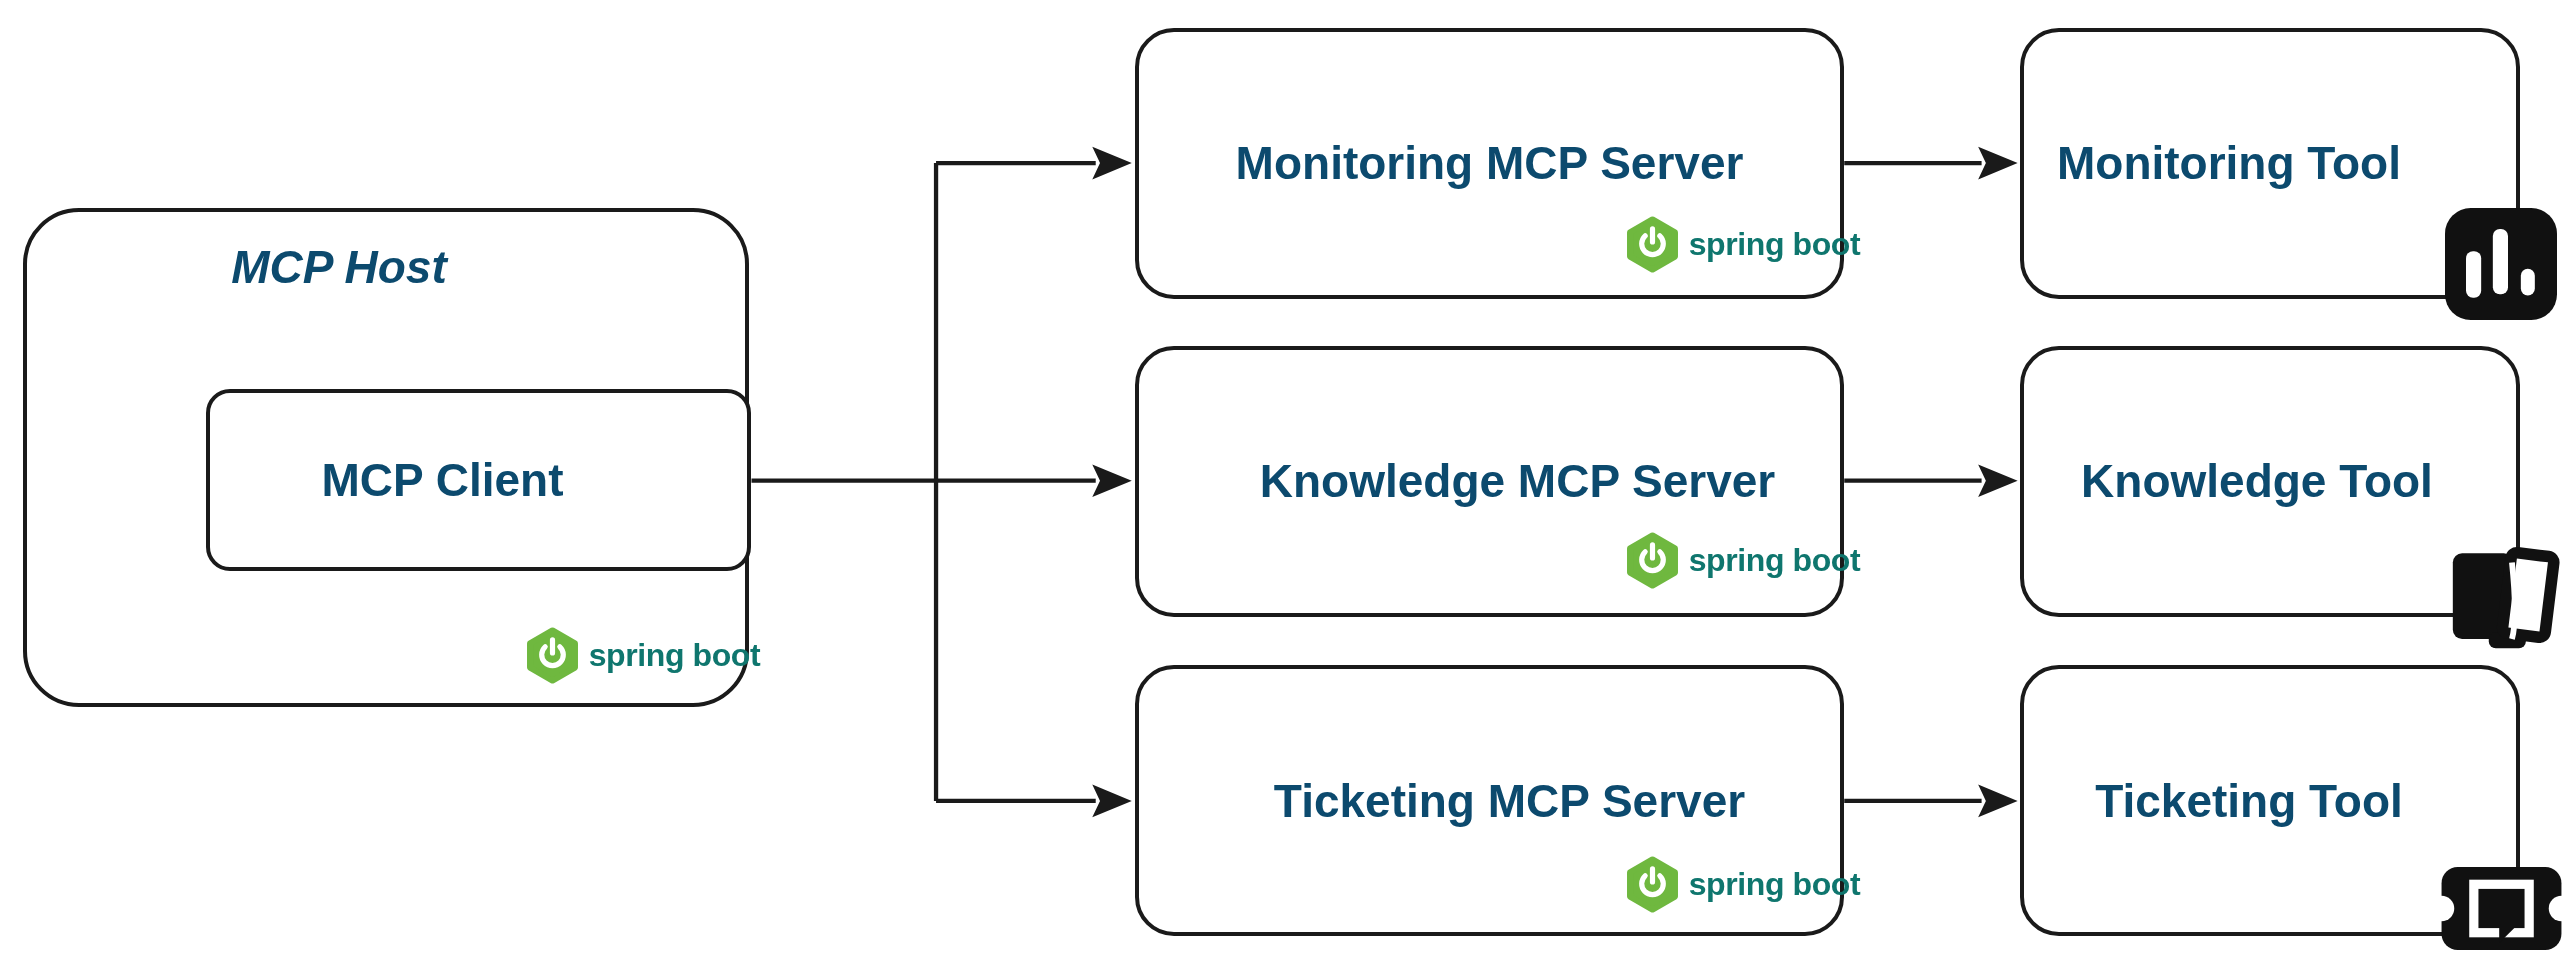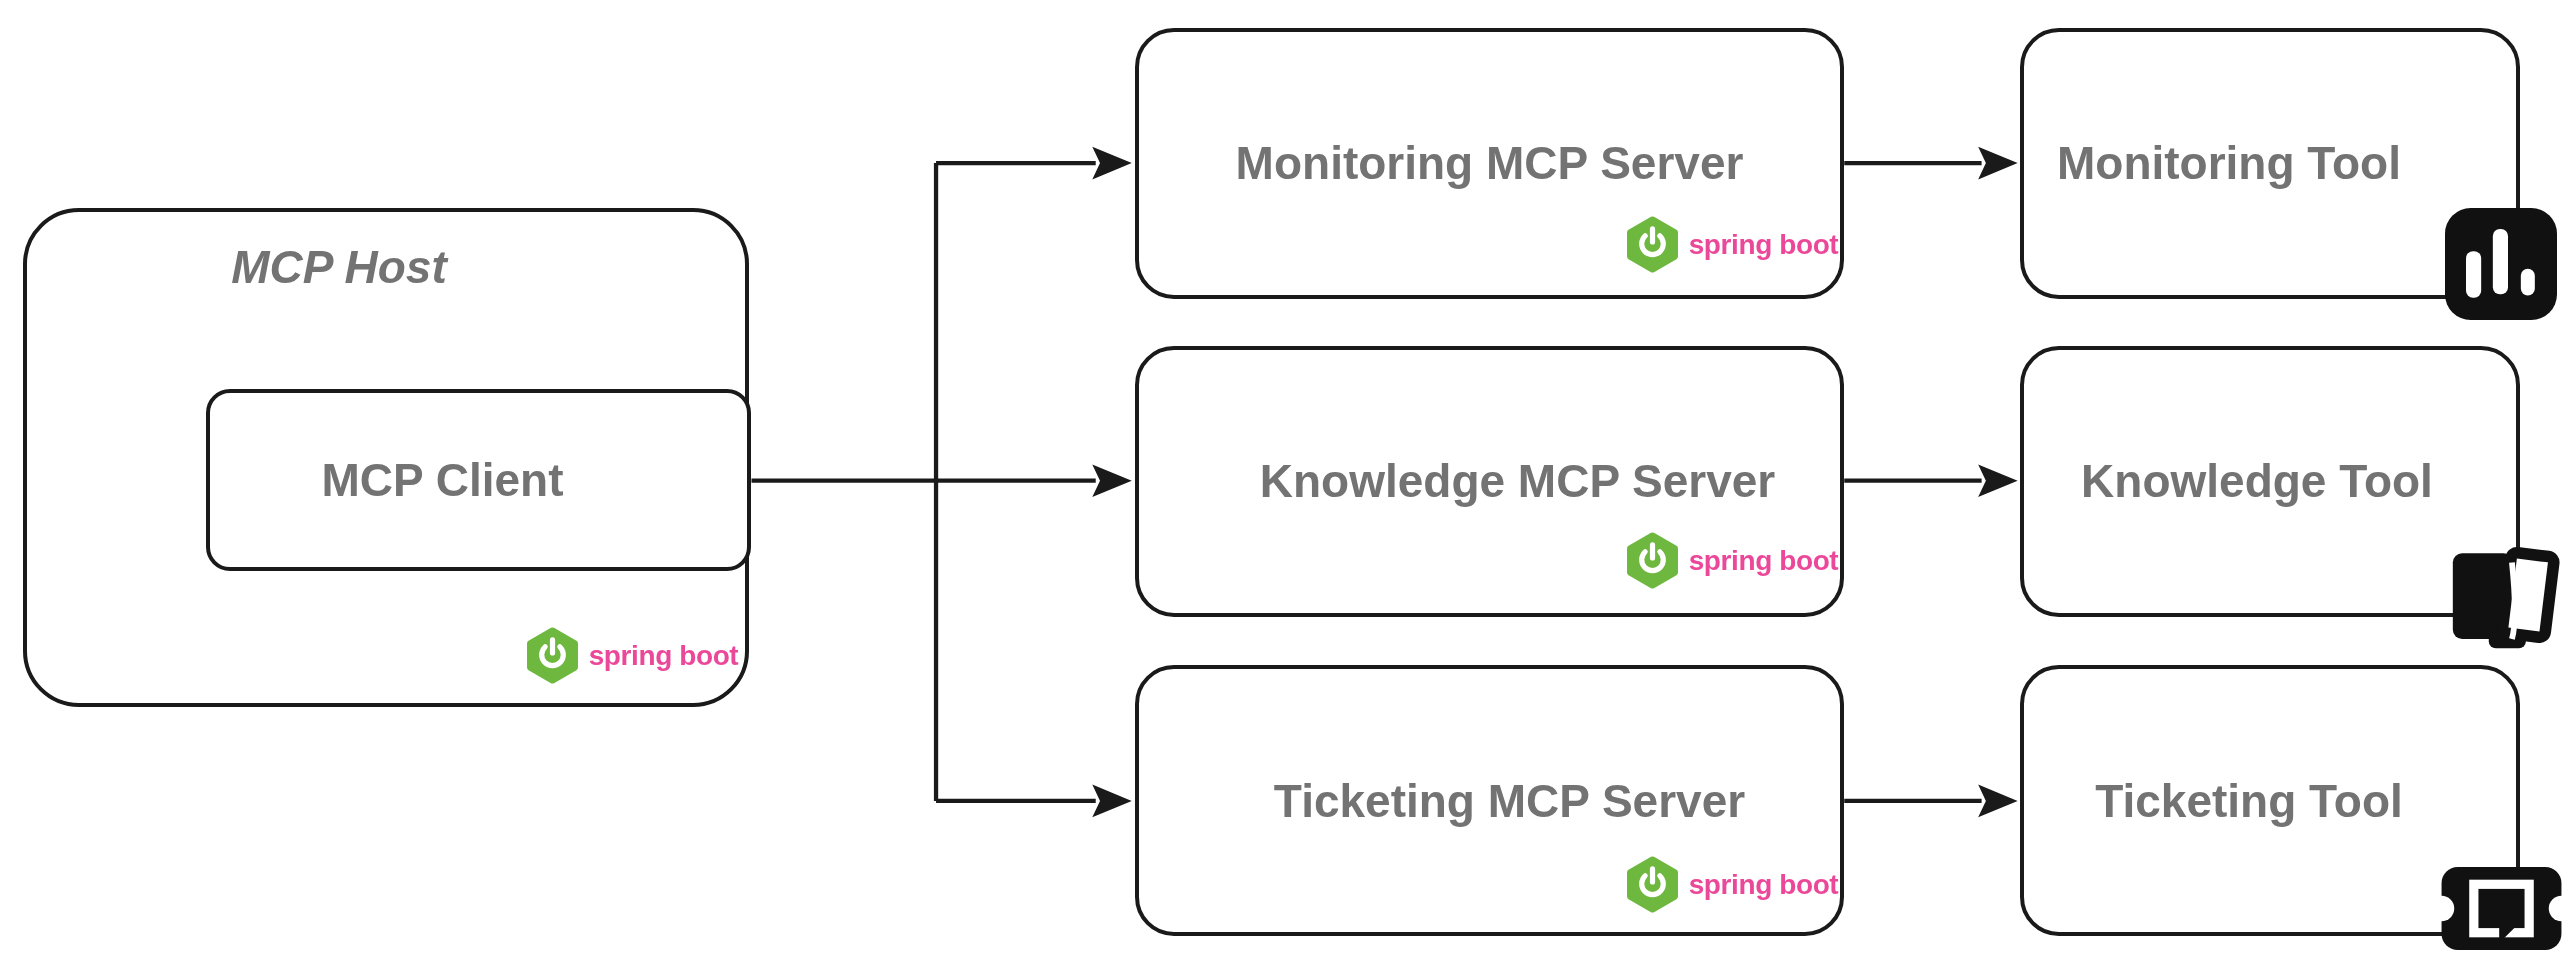--- a/index.html
+++ b/index.html
@@ -22,21 +22,21 @@
   .server-box  { left: 1135px; width: 709px; height: 271px; border-radius: 39px; }
   .tool-box    { left: 2020px; width: 500px; height: 271px; border-radius: 39px; }
   .row1 { top: 27.5px; }
   .row2 { top: 346px; }
   .row3 { top: 665px; }
   .label {
     position: absolute;
     font-weight: bold;
     font-size: 46px;
     line-height: 48px;
-    color: #737373;
+    color: #0c4a6e;
     text-align: center;
     letter-spacing: 0px;
     white-space: nowrap;
   }
   .host-title   { left: 30px;  top: 243px; width: 618px; font-style: italic; }
   .client-title { left: 206px; top: 456px; width: 473px; }
   .server-title { left: 1135px; width: 709px; }
   .tool-title   { left: 2020px; width: 418px; }
   .t1 { top: 139px; }
   .t2 { top: 457px; padding-left: 28px; }
@@ -53,23 +53,23 @@
     align-items: center;
     height: 57px;
     gap: 7.7px;
   }
   .badge-host { left: 524px; top: 627px; }
   .badge-s1 { left: 1624px; top: 216px; }
   .badge-s2 { left: 1624px; top: 532px; }
   .badge-s3 { left: 1624px; top: 856px; }
   .badge-text {
     font-weight: bold;
-    font-size: 28px;
+    font-size: 32px;
     letter-spacing: -0.4px;
-    color: #ec4899;
+    color: #0f766e;
     white-space: nowrap;
   }
   .corner-icon { position: absolute; }
   .icon-chart  { left: 2445px; top: 208px;  width: 112px; height: 112px; }
   .icon-book   { left: 2449px; top: 544px;  width: 112px; height: 109px; }
   .icon-ticket { left: 2440px; top: 867px; width: 123px; height: 83px; }
 </style>
 </head>
 <body>
 

